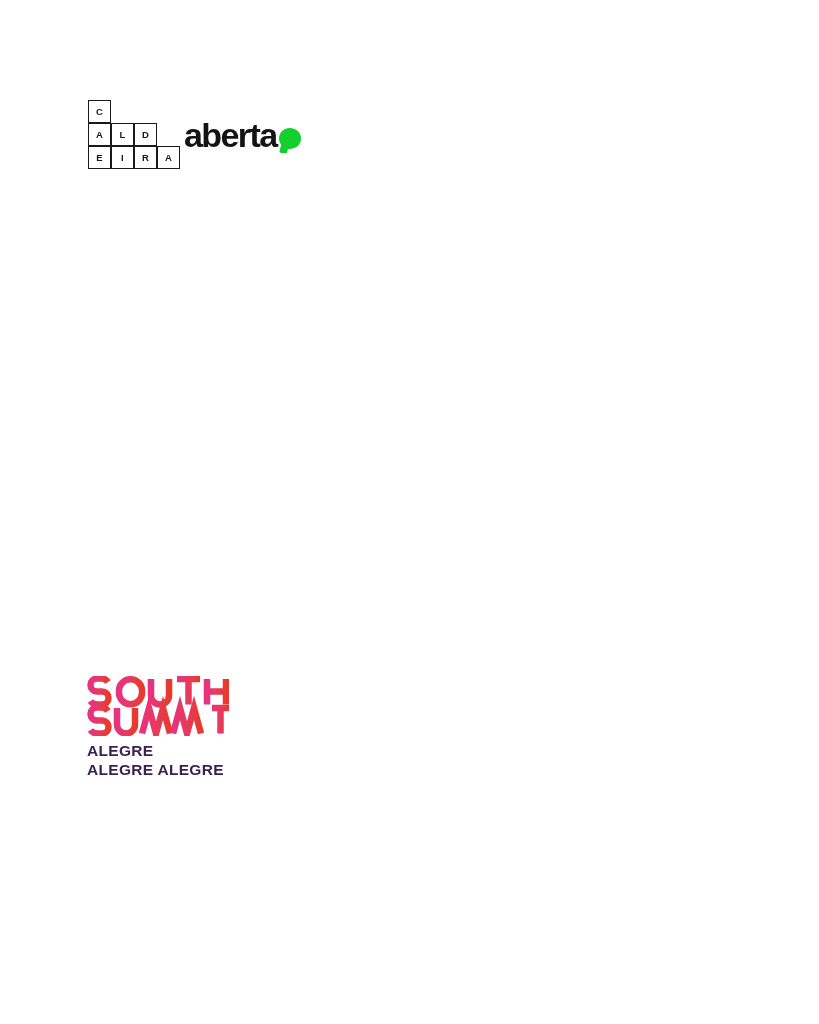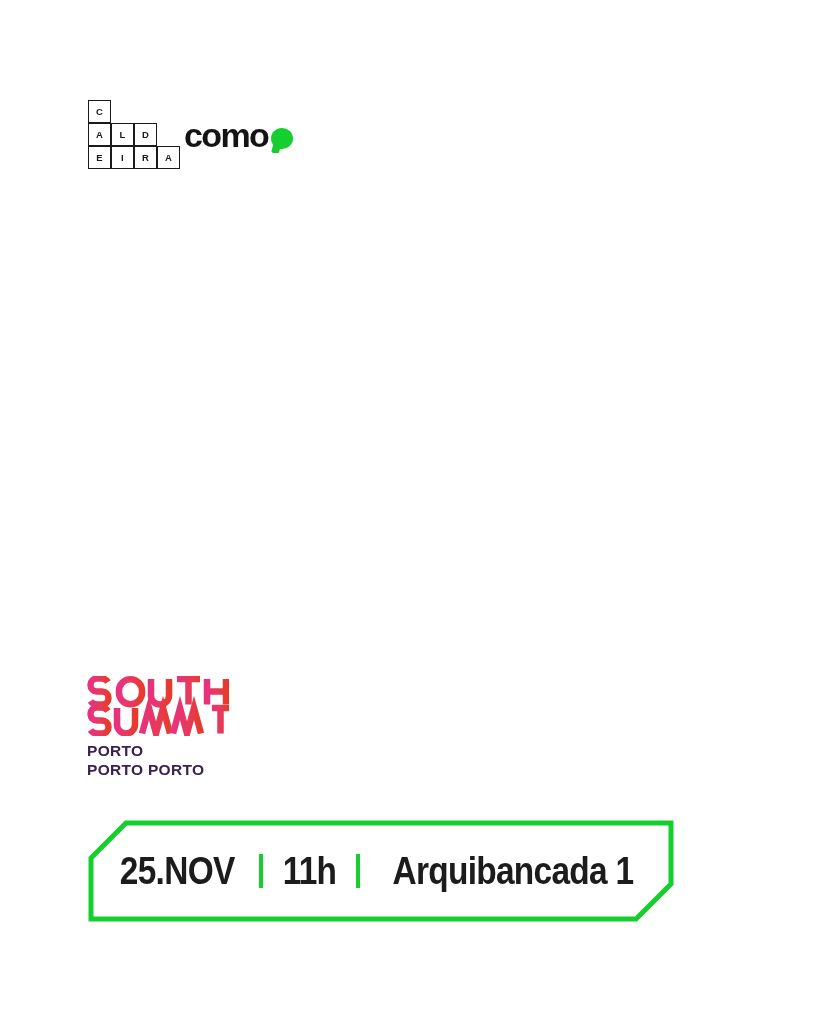--- a/index.html
+++ b/index.html
@@ -207,21 +207,21 @@
       <div class="cald-cell cc-r2" style="left:23px; top:23px;">L</div>
       <div class="cald-cell cc-r2" style="left:46px; top:23px;">D</div>
 
       <div class="cald-cell cc-r3" style="left:0px; top:46px;">E</div>
       <div class="cald-cell cc-r3" style="left:23px; top:46px;">I</div>
       <div class="cald-cell cc-r3" style="left:46px; top:46px;">R</div>
       <div class="cald-cell cc-r3" style="left:69px; top:46px;">A</div>
     </div>
 
     <div class="talks-logo">
-      <span class="talks-word">como</span>
+      <span class="talks-word">aberta</span>
       <span class="talks-bubble"></span>
     </div>
 
   </div>
 
 
   <div class="ss-lockup">
     <svg class="ss-logo-svg" width="142" height="60" viewBox="0 0 284 120">
       <defs>
         <linearGradient id="ssgrad" x1="0" y1="0" x2="1" y2="0">
@@ -242,31 +242,19 @@
 
         <path d="M42 70 a16 16 0 0 0 -14 -7 h-8 a13 13 0 0 0 0 26 h10 a13 13 0 0 1 0 26 h-9 a16 16 0 0 1 -14 -7"></path>
         <path d="M60 64 v33 a18 18 0 0 0 36 0 v-33"></path>
         <path d="M110 115 L124 64 L138 115 L152 64 L166 115"></path>
         <path d="M172 115 L186 64 L200 115 L214 64 L228 115"></path>
         <path d="M238 64 v51"></path>
         <path d="M250 64 h34 M267 64 v51"></path>
       </g>
     </svg>
     <div class="ss-sub">
-      <div>PORTO</div>
-      <div>PORTO PORTO</div>
+      <div>ALEGRE</div>
+      <div>ALEGRE ALEGRE</div>
     </div>
   </div>
 
-  <div class="banner-wrap">
-    <svg class="banner-svg" width="586" height="102" viewBox="0 0 586 102" preserveAspectRatio="none">
-      <polygon points="38,3 583,3 583,64 548,99 3,99 3,38" fill="none" stroke="#14cf2e" stroke-width="5"></polygon>
-    </svg>
-    <div class="banner-content">
-      <span class="banner-text">25.NOV</span>
-      <span class="banner-sep"></span>
-      <span class="banner-text">11h</span>
-      <span class="banner-sep"></span>
-      <span class="banner-text">Arquibancada 1</span>
-    </div>
-  </div>
 
 </div>
 
 </body></html>

